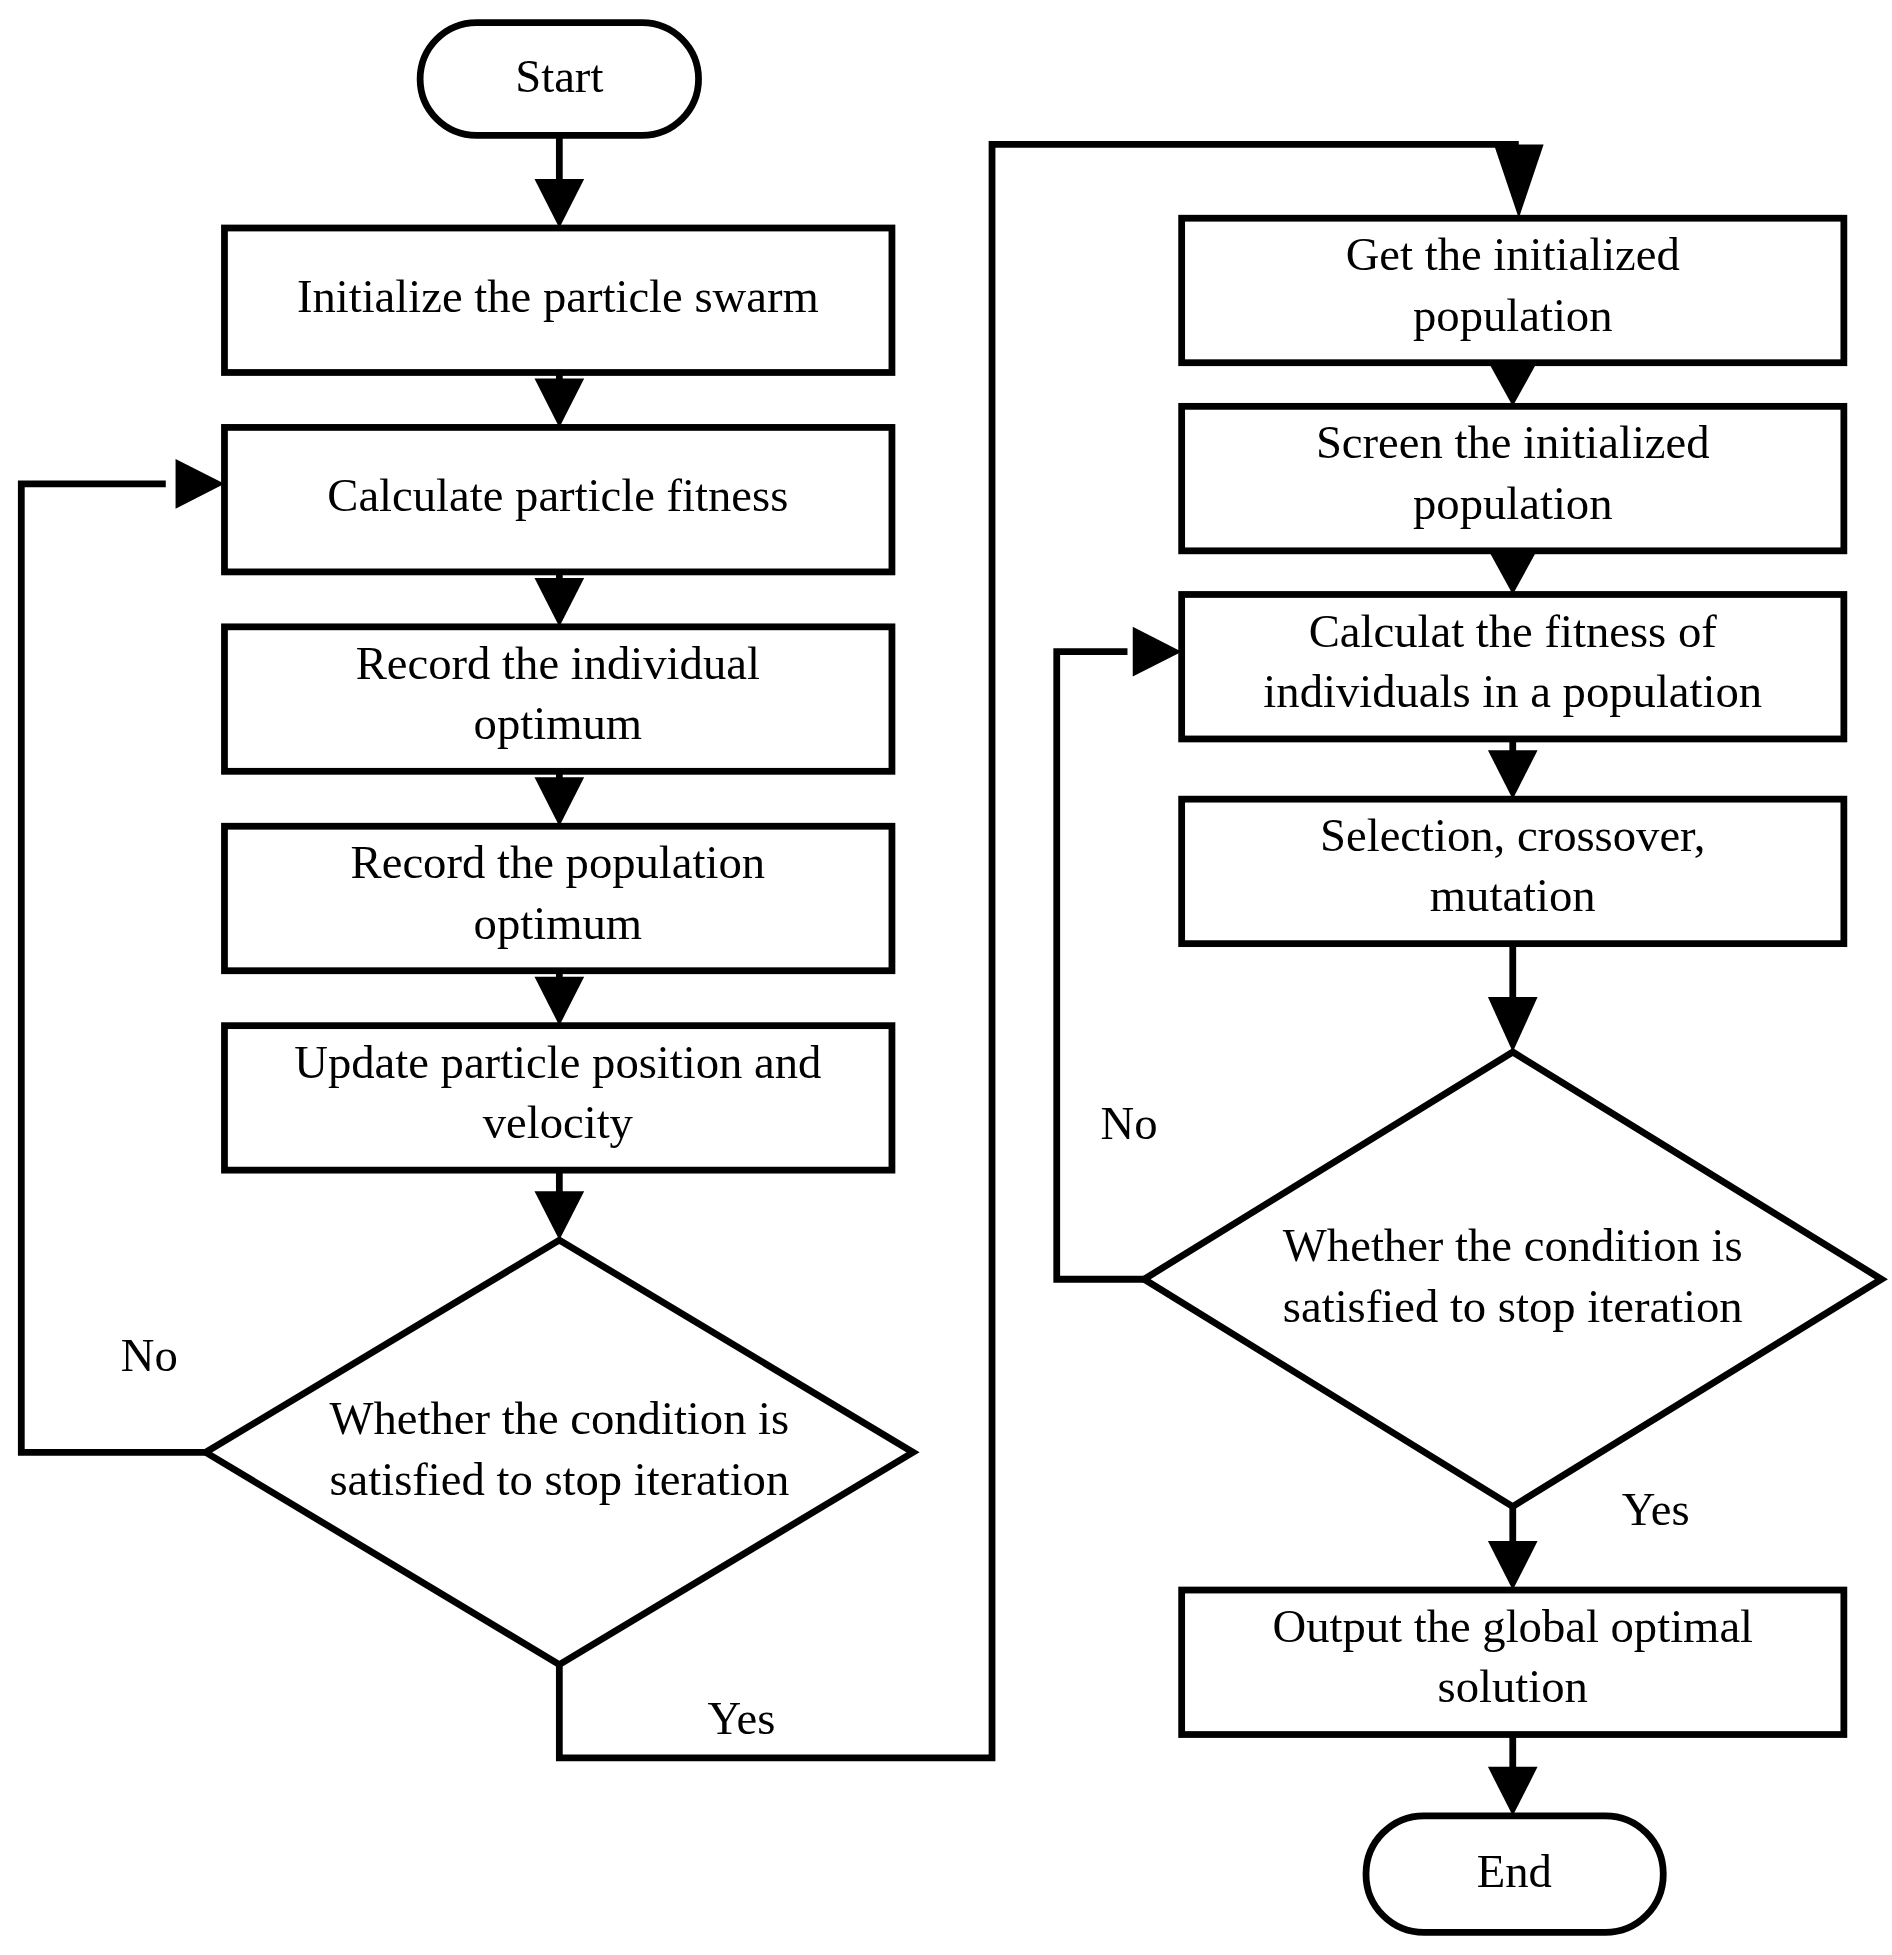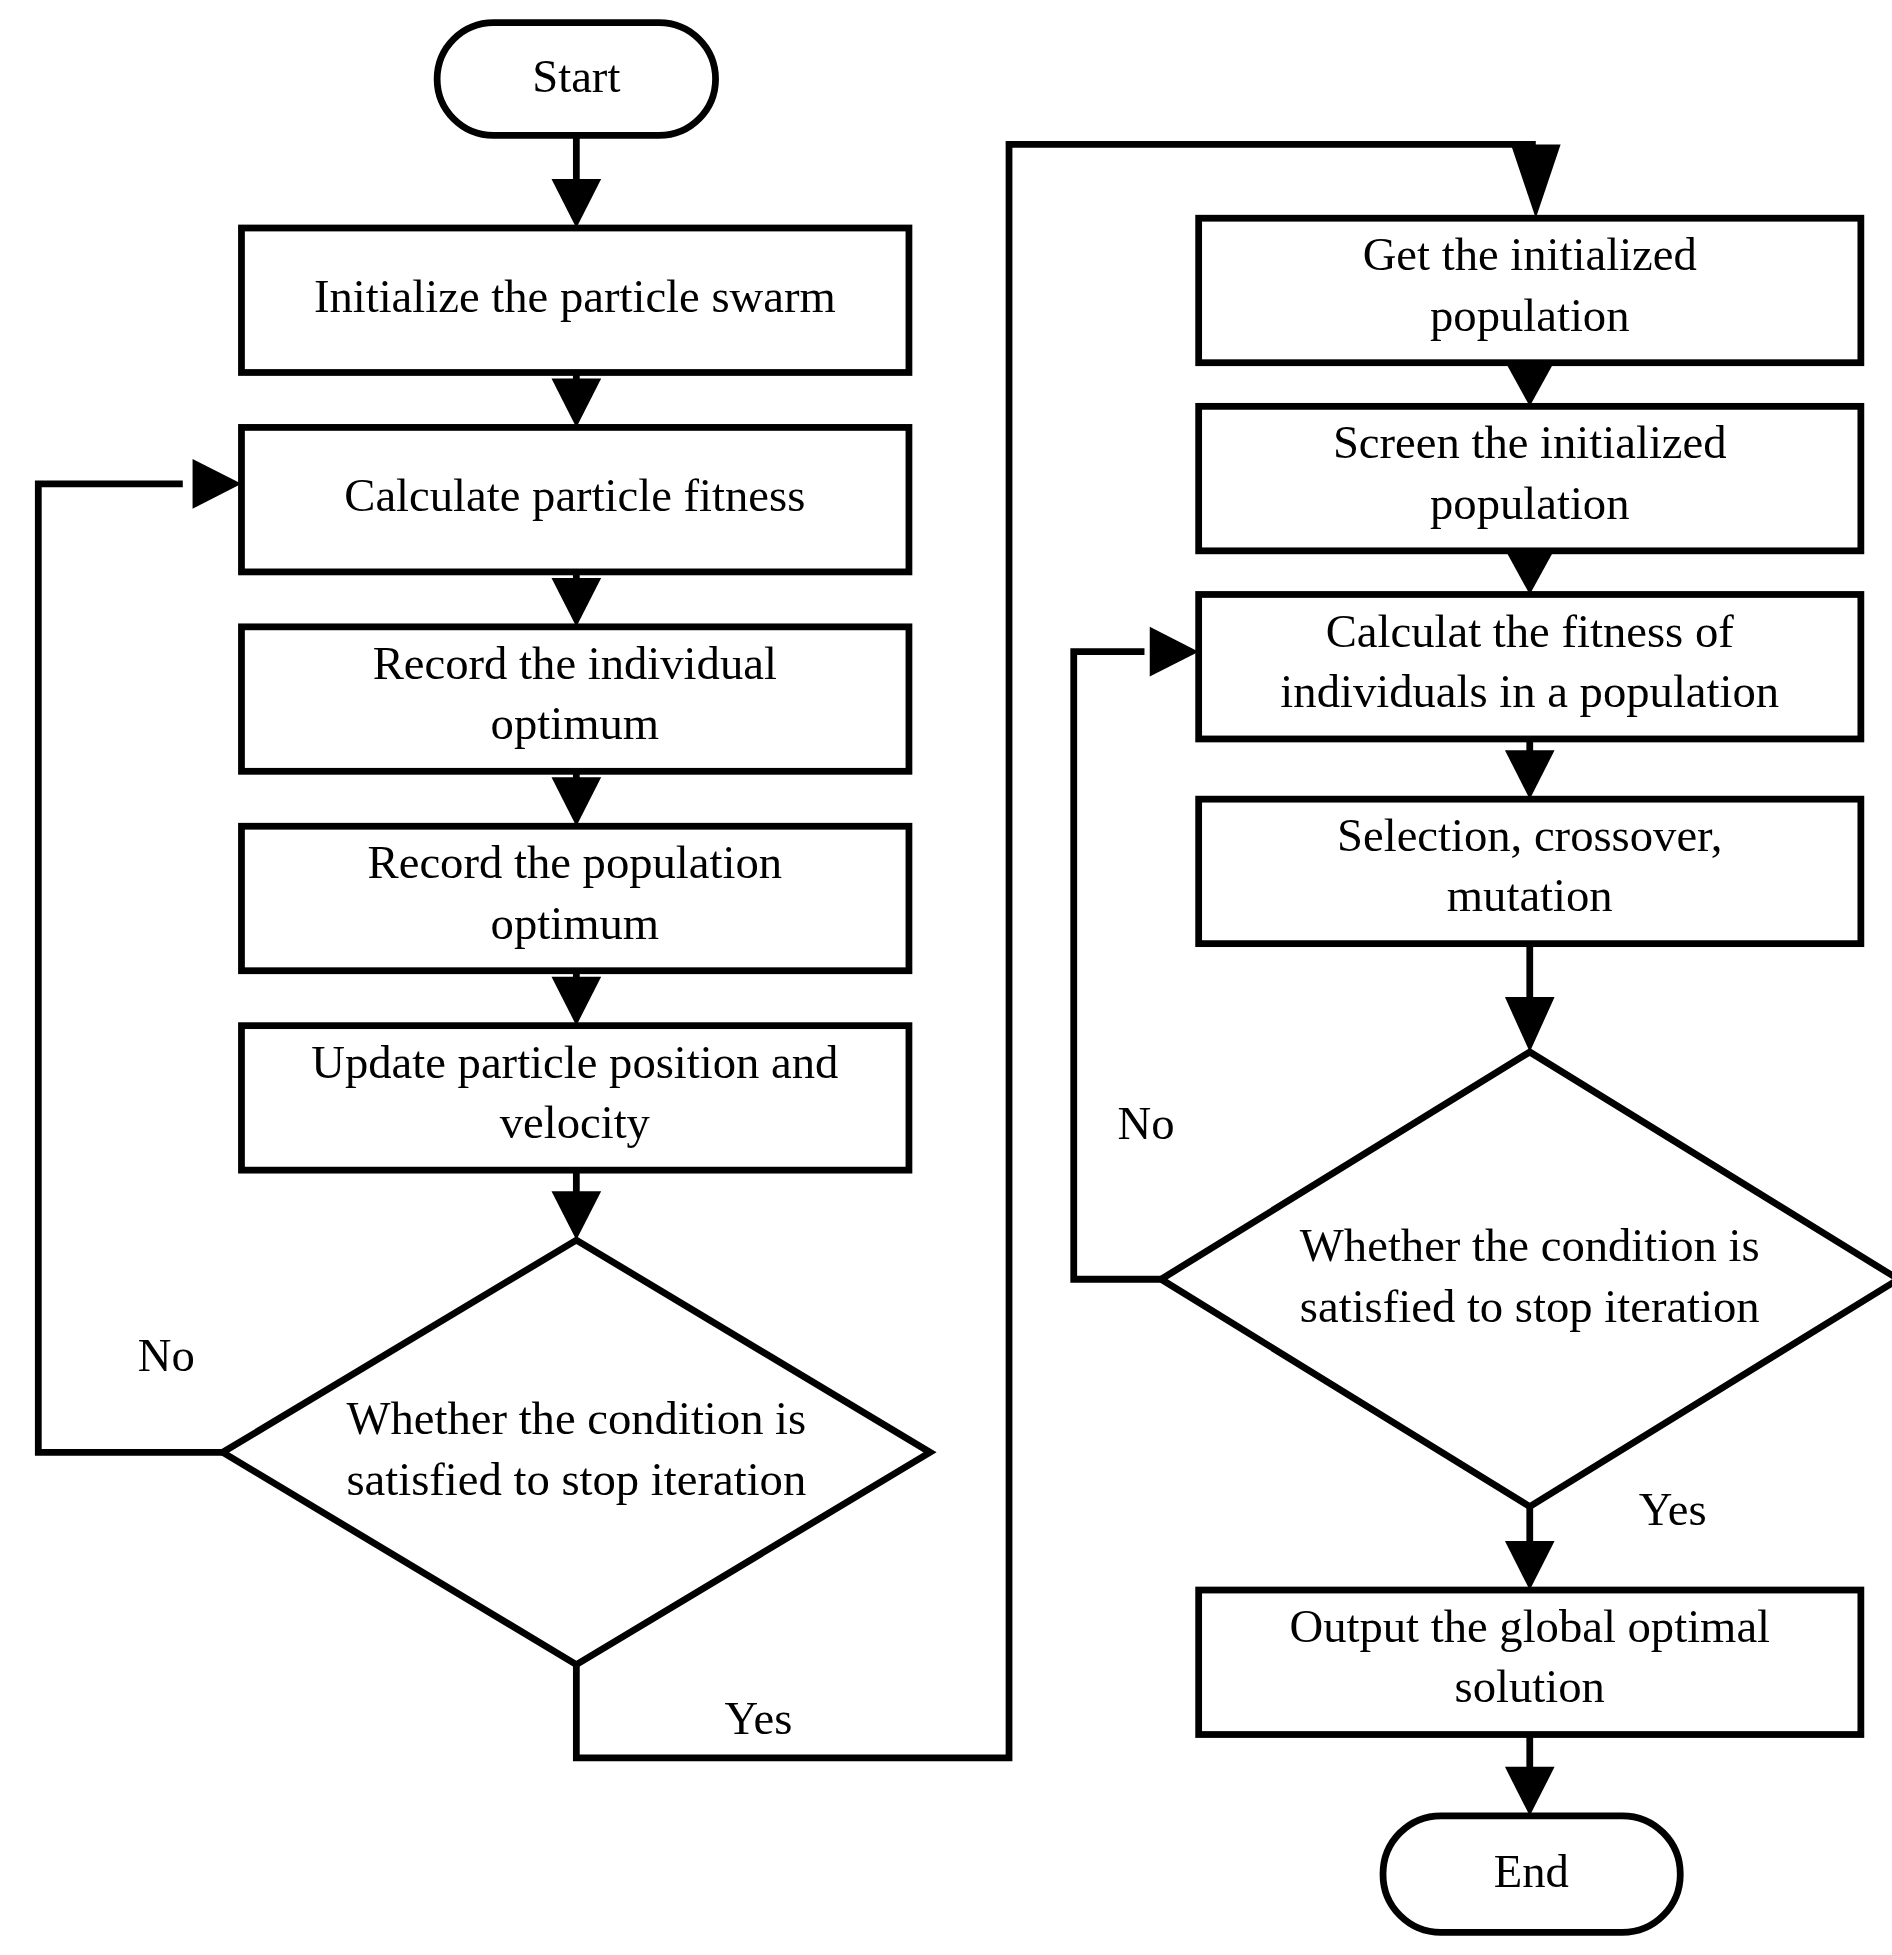--- a/index.html
+++ b/index.html
@@ -12,21 +12,20 @@
     width: 1893px;
     height: 1955px;
     font-family: "Liberation Serif", "DejaVu Serif", serif;
     overflow: hidden;
   }
   #flowchart-root {
     position: relative;
     width: 1498px;
     height: 1955px;
     background: #ffffff;
-    margin-left: 17px;
   }
   svg.flow-svg {
     position: absolute;
     top: 0;
     left: 0;
     width: 1893px;
     height: 1955px;
   }
   .shape-stroke {
     fill: #ffffff;

